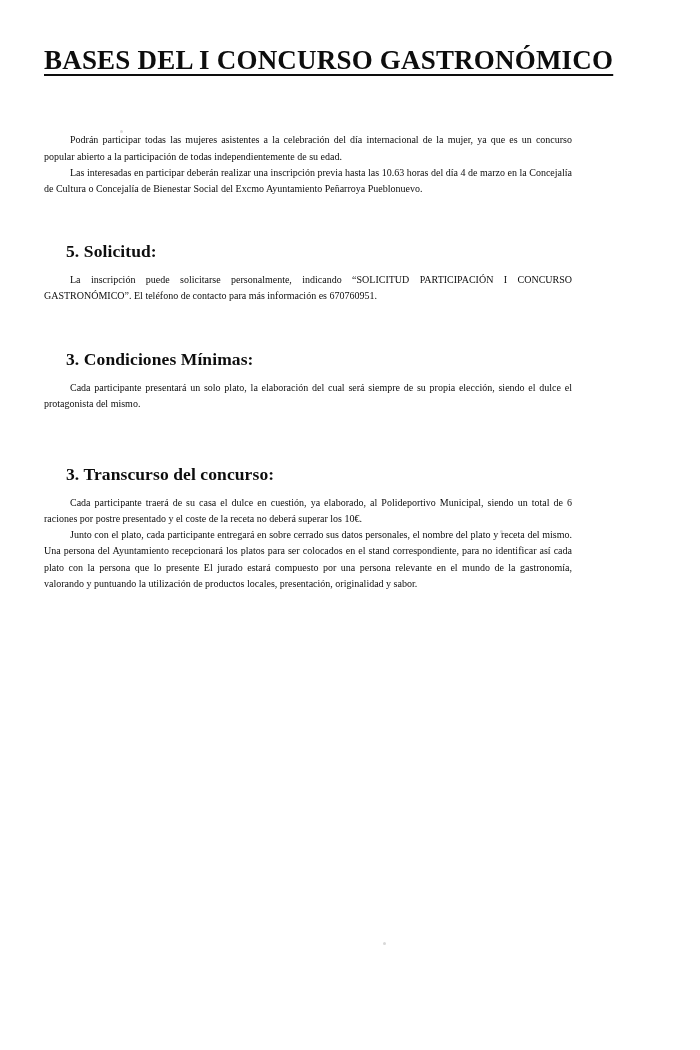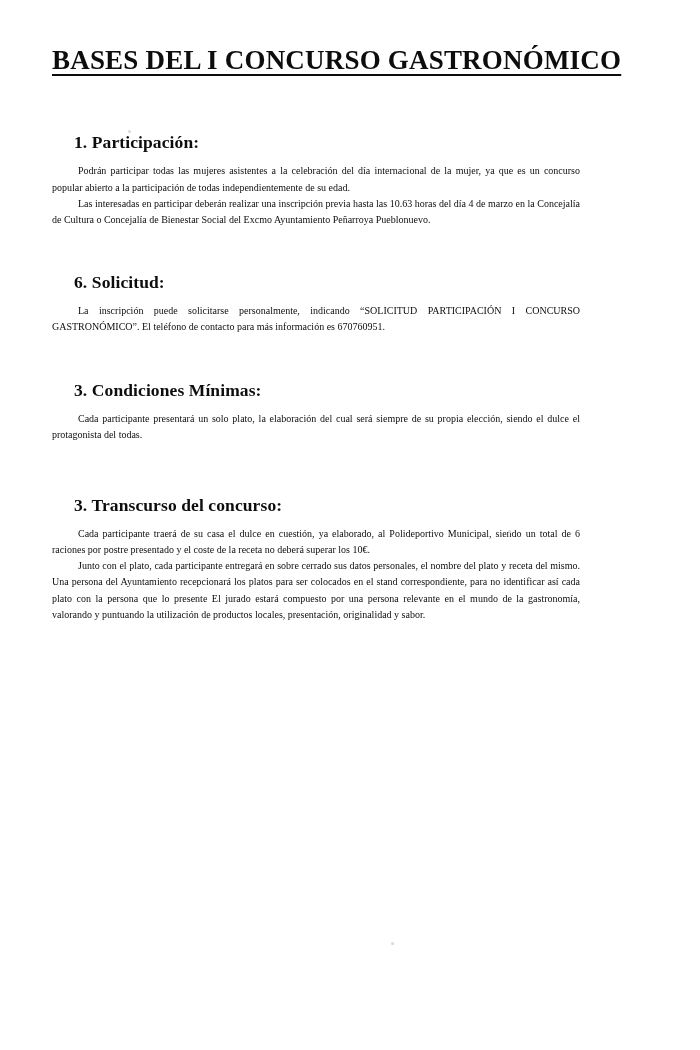--- a/index.html
+++ b/index.html
@@ -14,21 +14,20 @@
     color: #0d0d0d;
     position: relative;
     overflow: hidden;
   }
   .page {
     width: 616px;
     height: 1050px;
     box-sizing: border-box;
     padding: 30px 44px 15px 44px;
     position: relative;
-    margin-left: 8px;
   }
   .doc-title {
     text-align: center;
     font-size: 27px;
     font-weight: bold;
     letter-spacing: 0.2px;
     text-decoration: underline;
     text-underline-offset: 5px;
     margin: 14px 0 0 0;
     line-height: 1.2;
@@ -70,33 +69,32 @@
   }
 </style>
 </head>
 <body>
 
 <div class="page">
 
   <h1 class="doc-title">BASES DEL I CONCURSO GASTRONÓMICO</h1>
 
   <div class="section s1">
-    <h2 class="section-heading">1.  Participación:</h2>
     <p class="para">Podrán participar todas las mujeres asistentes a la celebración del día internacional de la mujer, ya que es un concurso popular abierto a la participación de todas independientemente de su edad.</p>
     <p class="para">Las interesadas en participar deberán realizar una inscripción previa hasta las 10.63 horas del día 4 de marzo en la Concejalía de Cultura o Concejalía de Bienestar Social del Excmo Ayuntamiento Peñarroya Pueblonuevo.</p>
   </div>
 
   <div class="section s2">
-    <h2 class="section-heading">6.  Solicitud:</h2>
+    <h2 class="section-heading">5.  Solicitud:</h2>
     <p class="para"><span>La inscripción puede solicitarse personalmente, indicando “SOLICITUD PARTICIPACIÓN I CONCURSO GASTRONÓMICO”. El teléfono de contacto para más información es </span><span class="bold">670760951.</span></p>
   </div>
 
   <div class="section s3">
     <h2 class="section-heading">3.  Condiciones Mínimas:</h2>
-    <p class="para">Cada participante presentará un solo plato, la elaboración del cual será siempre de su propia elección, siendo el dulce el protagonista del todas.</p>
+    <p class="para">Cada participante presentará un solo plato, la elaboración del cual será siempre de su propia elección, siendo el dulce el protagonista del mismo.</p>
   </div>
 
   <div class="section s4">
     <h2 class="section-heading">3.  Transcurso del concurso:</h2>
     <p class="para">Cada participante traerá de su casa el dulce en cuestión, ya elaborado, al Polideportivo Municipal, siendo un total de 6 raciones por postre presentado y el coste de la receta no deberá superar los 10€.</p>
     <p class="para">Junto con el plato, cada participante entregará en sobre cerrado sus datos personales, el nombre del plato y receta del mismo. Una persona del Ayuntamiento recepcionará los platos para ser colocados en el stand correspondiente, para no identificar así cada plato con la persona que lo presente El jurado estará compuesto por una persona relevante en el mundo de la gastronomía, valorando y puntuando la utilización de productos locales, presentación, originalidad y sabor.</p>
   </div>
 
   <span class="speck" style="left:120px; top:130px; width:3px; height:3px;"></span>
   <span class="speck" style="left:500px; top:530px; width:3px; height:3px;"></span>

